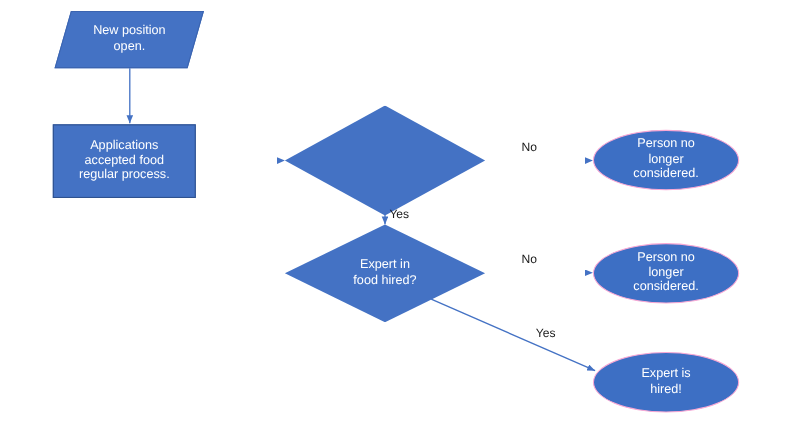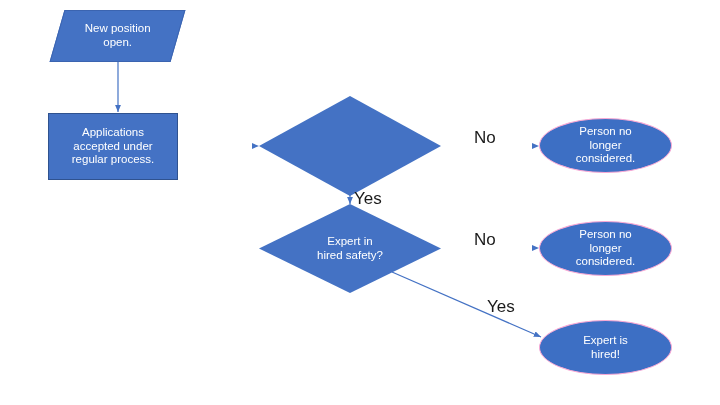--- a/index.html
+++ b/index.html
@@ -82,21 +82,21 @@
   
   .shape-ellipse {
     background: #3D6FC4;
     border: 1px solid #f9a8d4;
     border-radius: 50%;
   }
 
   .edge-label {
     position: absolute;
     color: #1a1a1a;
-    font-size: 17px;
+    font-size: 11px;
     line-height: 1;
     z-index: 3;
     white-space: nowrap;
   }
 </style>
 </head>
 <body>
 
 <div id="canvas">
 
@@ -125,32 +125,32 @@
     <line x1="392" y1="272" x2="541" y2="337" stroke="#4472C4" stroke-width="1.2" marker-end="url(#arrowhead)"></line>
   </svg>
 
   <div class="node shape-parallelogram" style="left:57px; top:10px; width:121px; height:52px;">
     <span class="txt">New position
 open.</span>
   </div>
 
   <div class="node shape-rect" style="left:48px; top:113px; width:130px; height:67px;">
     <span class="txt">Applications
-accepted under
+accepted food
 regular process.</span>
   </div>
 
   <div class="node shape-diamond" style="left:259px; top:96px; width:182px; height:100px;">
     <span class="diamond-bg"></span>
   </div>
 
   <div class="node shape-diamond" style="left:259px; top:204px; width:182px; height:89px;">
     <span class="diamond-bg"></span>
     <span class="txt">Expert in
-hired safety?</span>
+food hired?</span>
   </div>
 
   <div class="node shape-ellipse" style="left:539px; top:118px; width:133px; height:55px;">
     <span class="txt">Person no
 longer
 considered.</span>
   </div>
 
   <div class="node shape-ellipse" style="left:539px; top:221px; width:133px; height:55px;">
     <span class="txt">Person no

